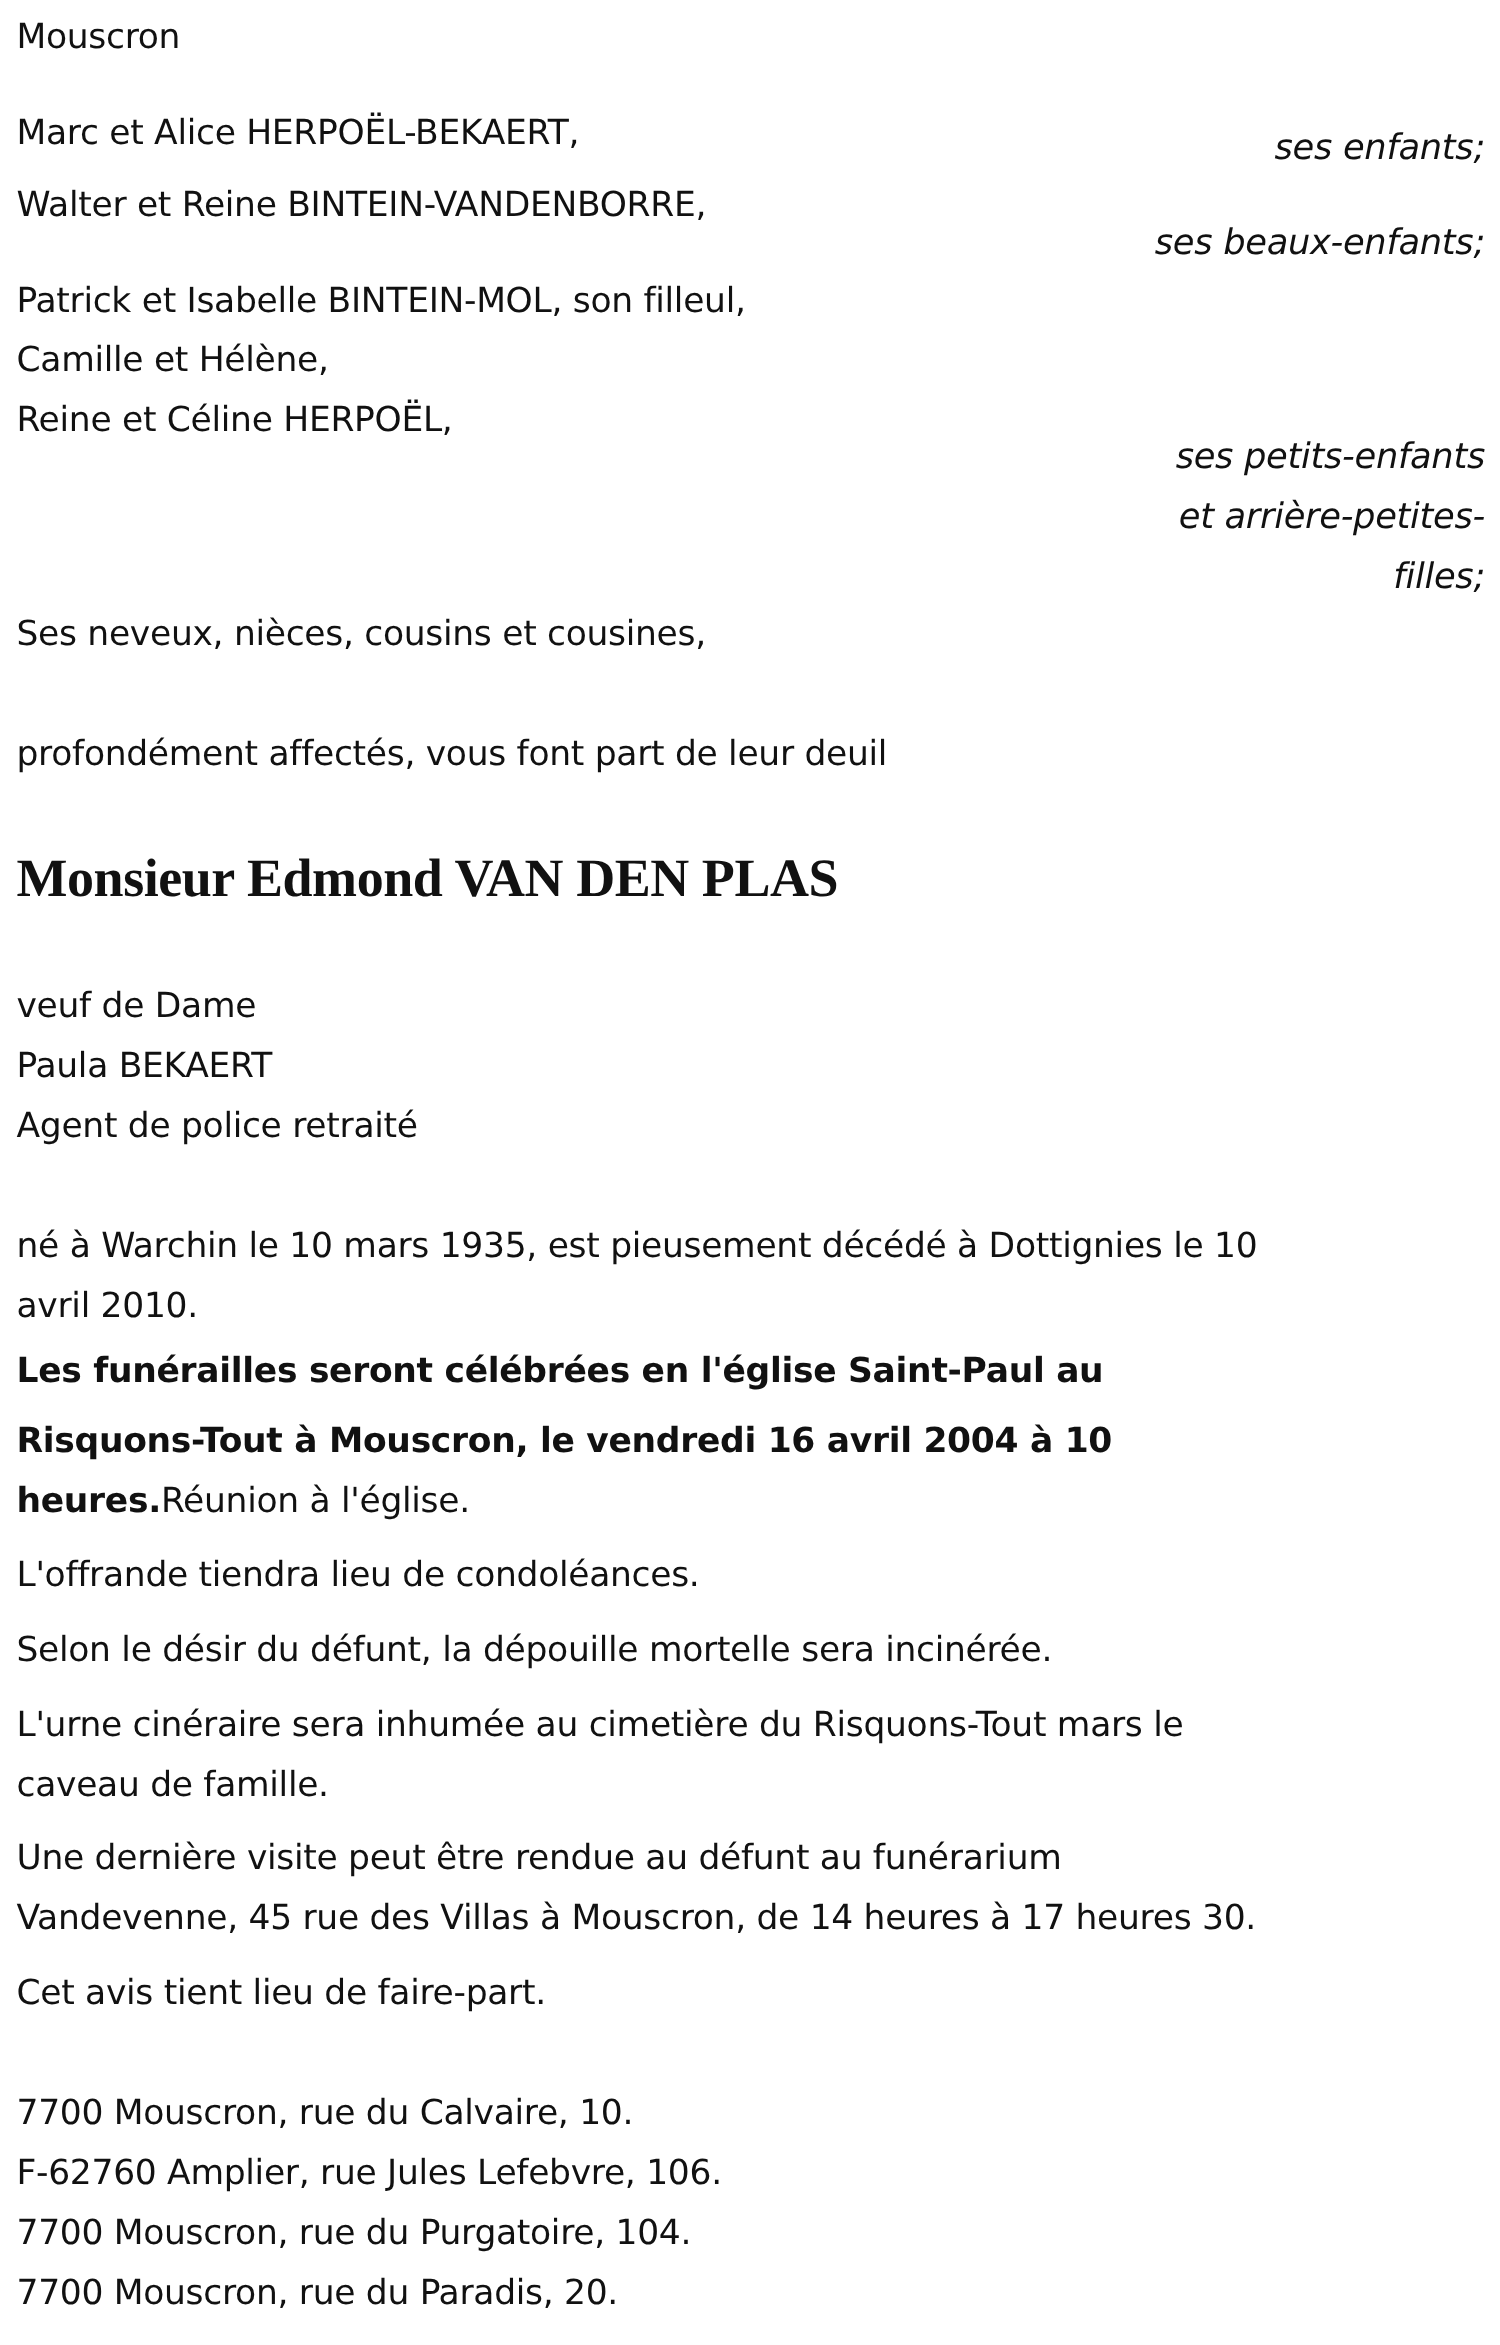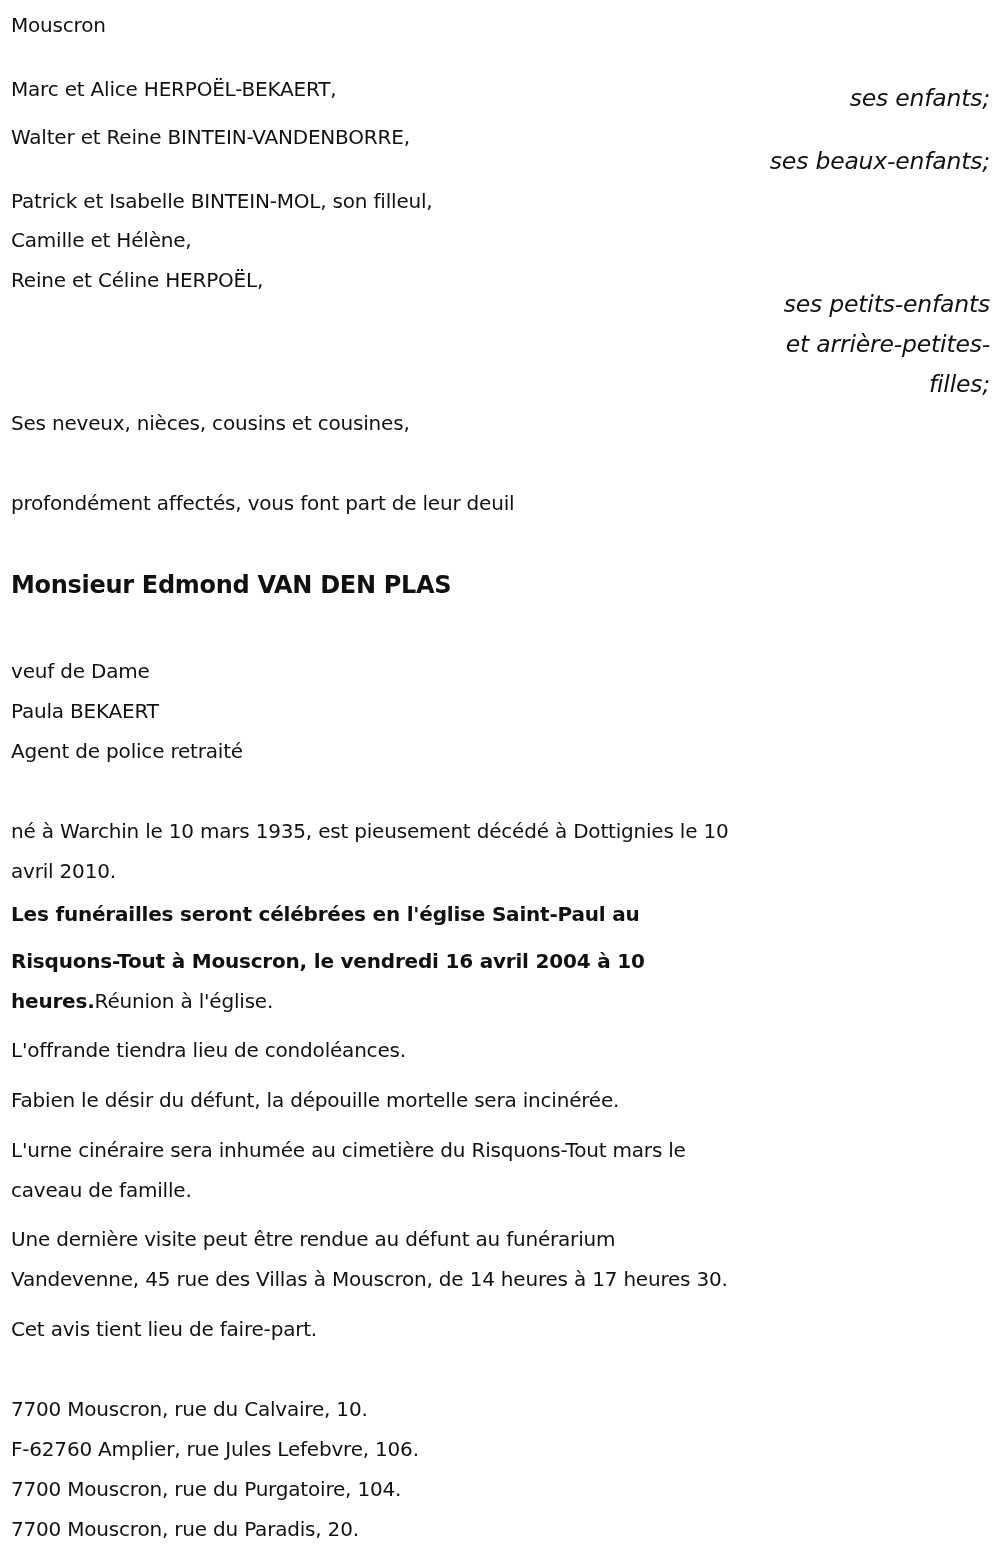--- a/index.html
+++ b/index.html
@@ -7,43 +7,44 @@
       width: 1000px;
       height: 1563px;
       overflow: hidden;
       font-family: "DejaVu Sans", "Liberation Sans", sans-serif;
       color: #111111;
       position: relative;
     }
     .line {
       position: absolute;
       left: 11px;
-      font-size: 20px;
+      font-size: 23px;
       line-height: 40px;
       white-space: nowrap;
       letter-spacing: -0.2px;
     }
     .right {
       position: absolute;
       right: 10px;
       font-size: 23.5px;
       line-height: 40px;
       font-style: italic;
       white-space: nowrap;
       text-align: left;
       letter-spacing: -0.2px;
     }
     .title {
       position: absolute;
       left: 11px;
-      font-size: 24px;
+      font-size: 36px;
       font-weight: bold;
       line-height: 44px;
       white-space: nowrap;
       letter-spacing: -0.3px;
+      font-family: Liberation Serif, serif;
     }
     .bold { font-weight: bold; }
   </style>
 </head>
 <body>
 
 <div>
   <div class="line" style="top:5px">Mouscron</div>
 
   <div class="line" style="top:69px">Marc et Alice HERPOËL-BEKAERT,</div>
@@ -70,21 +71,21 @@
   <div class="line" style="top:731px">Agent de police retraité</div>
 
   <div class="line" style="top:811px">né à Warchin le 10 mars 1935, est pieusement décédé à Dottignies le 10</div>
   <div class="line" style="top:851px">avril 2010.</div>
 
   <div class="line bold" style="top:894px">Les funérailles seront célébrées en l'église Saint-Paul au</div>
   <div class="line bold" style="top:941px">Risquons-Tout à Mouscron, le vendredi 16 avril 2004 à 10</div>
   <div class="line" style="top:981px"><span class="bold">heures.</span><span>Réunion à l'église.</span></div>
 
   <div class="line" style="top:1030px">L'offrande tiendra lieu de condoléances.</div>
-  <div class="line" style="top:1080px">Fabien le désir du défunt, la dépouille mortelle sera incinérée.</div>
+  <div class="line" style="top:1080px">Selon le désir du défunt, la dépouille mortelle sera incinérée.</div>
 
   <div class="line" style="top:1130px">L'urne cinéraire sera inhumée au cimetière du Risquons-Tout mars le</div>
   <div class="line" style="top:1170px">caveau de famille.</div>
 
   <div class="line" style="top:1219px">Une dernière visite peut être rendue au défunt au funérarium</div>
   <div class="line" style="top:1259px">Vandevenne, 45 rue des Villas à Mouscron, de 14 heures à 17 heures 30.</div>
 
   <div class="line" style="top:1309px">Cet avis tient lieu de faire-part.</div>
 
   <div class="line" style="top:1389px">7700 Mouscron, rue du Calvaire, 10.</div>

